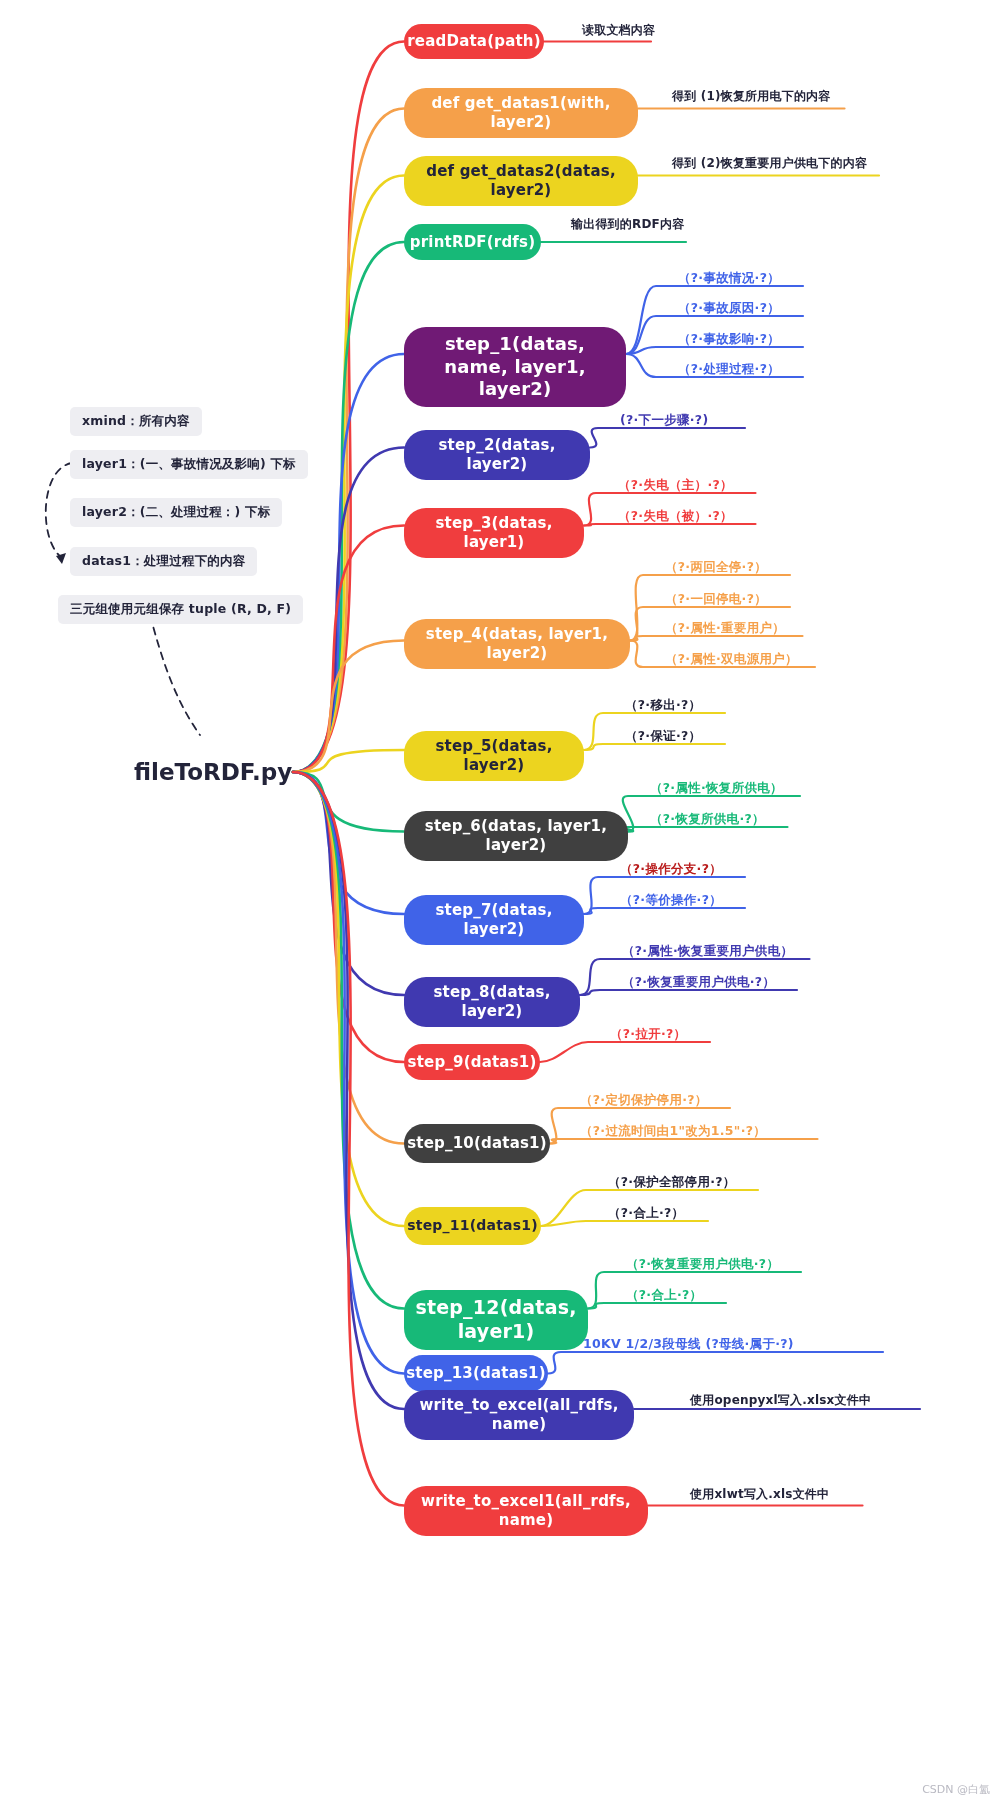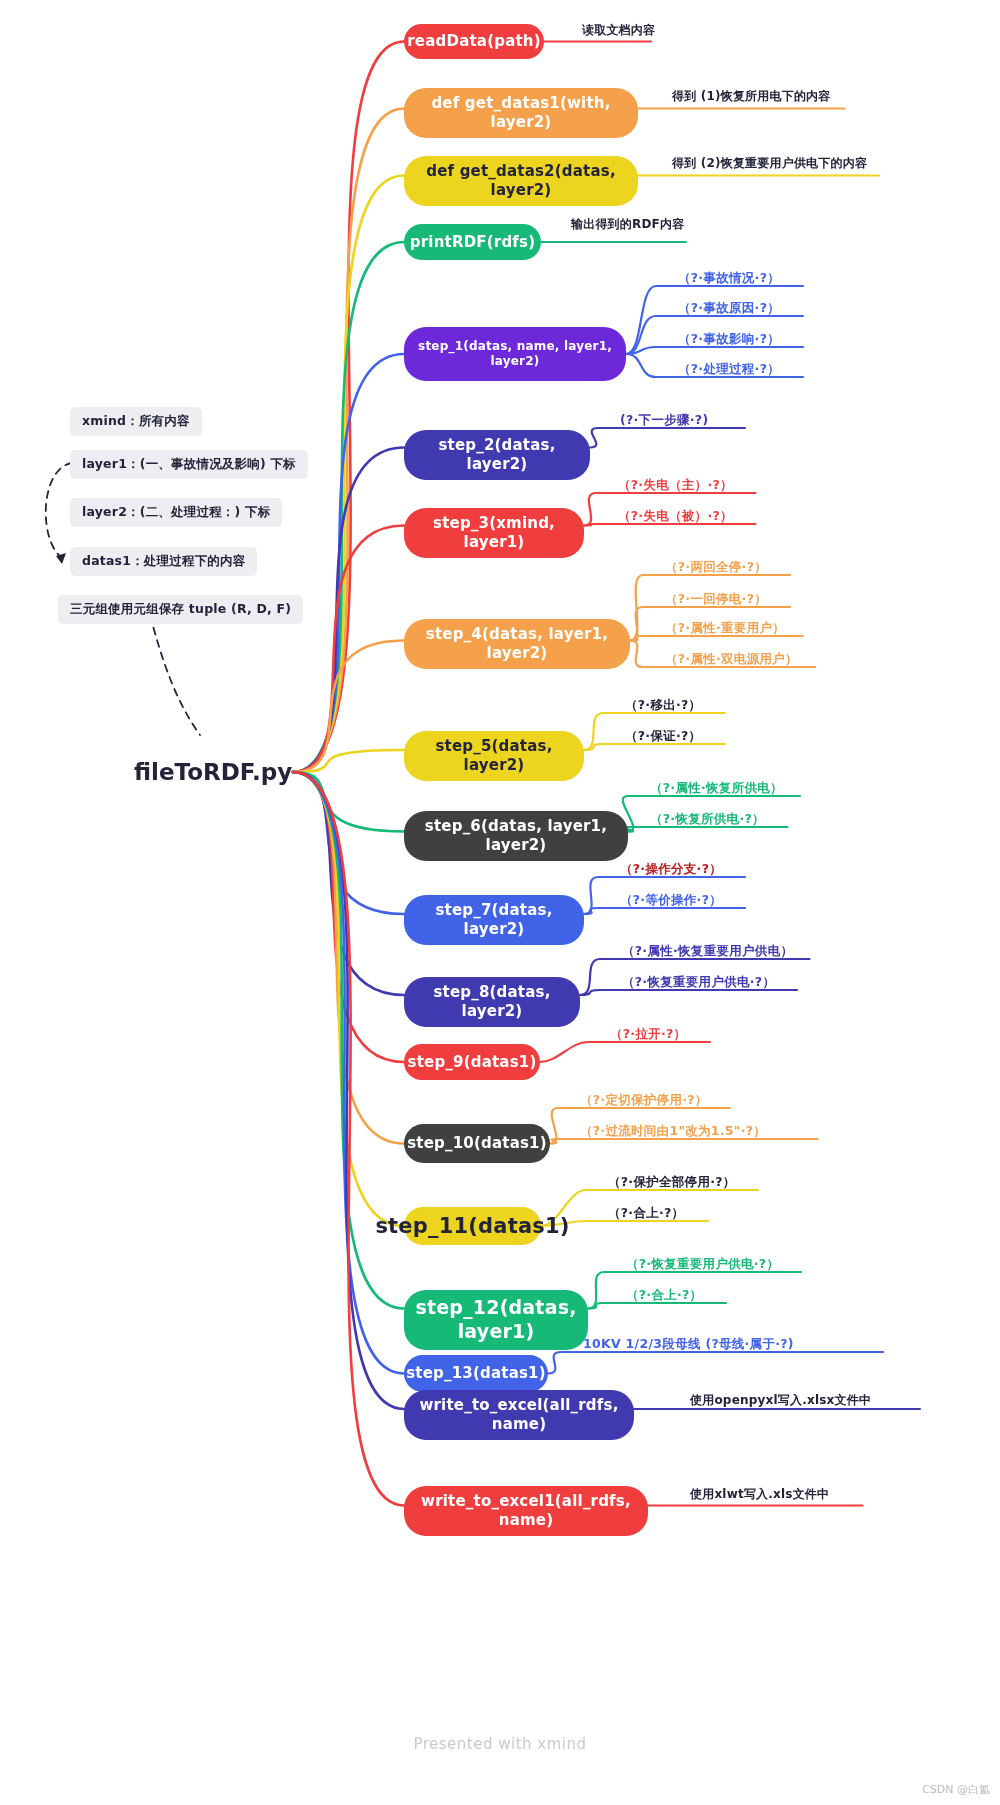--- a/index.html
+++ b/index.html
@@ -147,33 +147,33 @@
       </div>
       <div class="annot" style="left: 672px; top: 88px;">得到 (1)恢复所用电下的内容</div>
       <div class="node" style="left: 404px; top: 156px; width: 234px; min-height: 39px; background: rgb(236, 212, 31); font-size: 15px; color: rgb(35, 36, 58);">
         <span>def get_datas2(datas, layer2)</span>
       </div>
       <div class="annot" style="left: 672px; top: 155px;">得到 (2)恢复重要用户供电下的内容</div>
       <div class="node" style="left: 404px; top: 224px; width: 137px; min-height: 36px; background: rgb(23, 185, 120); font-size: 15px;">
         <span>printRDF(rdfs)</span>
       </div>
       <div class="annot" style="left: 571px; top: 216px;">输出得到的RDF内容</div>
-      <div class="node" style="left: 404px; top: 327px; width: 222px; min-height: 54px; background: #6d28d9; font-size: 12px;">
+      <div class="node" style="left: 404px; top: 327px; width: 222px; min-height: 54px; background: #701a75; font-size: 18px;">
         <span>step_1(datas, name, layer1, layer2)</span>
       </div>
       <div class="sublabel" style="left: 678px; top: 270px; color: rgb(64, 99, 232);">（?·事故情况·?）</div>
       <div class="sublabel" style="left: 678px; top: 300px; color: rgb(64, 99, 232);">（?·事故原因·?）</div>
       <div class="sublabel" style="left: 678px; top: 331px; color: rgb(64, 99, 232);">（?·事故影响·?）</div>
       <div class="sublabel" style="left: 678px; top: 361px; color: rgb(64, 99, 232);">（?·处理过程·?）</div>
       <div class="node" style="left: 404px; top: 430px; width: 186px; min-height: 35px; background: rgb(64, 57, 176); font-size: 15px;">
         <span>step_2(datas, layer2)</span>
       </div>
       <div class="sublabel" style="left: 620px; top: 412px; color: rgb(64, 57, 176);">(?·下一步骤·?)</div>
       <div class="node" style="left: 404px; top: 508px; width: 180px; min-height: 35px; background: rgb(240, 61, 62); font-size: 15px;">
-        <span>step_3(xmind, layer1)</span>
+        <span>step_3(datas, layer1)</span>
       </div>
       <div class="sublabel" style="left: 618px; top: 477px; color: rgb(240, 61, 62);">（?·失电（主）·?）</div>
       <div class="sublabel" style="left: 618px; top: 508px; color: rgb(240, 61, 62);">（?·失电（被）·?）</div>
       <div class="node" style="left: 404px; top: 619px; width: 226px; min-height: 43px; background: rgb(245, 160, 74); font-size: 15px;">
         <span>step_4(datas, layer1, layer2)</span>
       </div>
       <div class="sublabel" style="left: 665px; top: 559px; color: rgb(245, 160, 74);">（?·两回全停·?）</div>
       <div class="sublabel" style="left: 665px; top: 591px; color: rgb(245, 160, 74);">（?·一回停电·?）</div>
       <div class="sublabel" style="left: 665px; top: 620px; color: rgb(245, 160, 74);">（?·属性·重要用户）</div>
       <div class="sublabel" style="left: 665px; top: 651px; color: rgb(245, 160, 74);">（?·属性·双电源用户）</div>
@@ -199,21 +199,21 @@
       <div class="sublabel" style="left: 622px; top: 974px; color: rgb(64, 57, 176);">（?·恢复重要用户供电·?）</div>
       <div class="node" style="left: 404px; top: 1044px; width: 136px; min-height: 36px; background: rgb(240, 61, 62); font-size: 15px;">
         <span>step_9(datas1)</span>
       </div>
       <div class="sublabel" style="left: 610px; top: 1026px; color: rgb(240, 61, 62);">（?·拉开·?）</div>
       <div class="node" style="left: 404px; top: 1124px; width: 146px; min-height: 39px; background: #404040; font-size: 15px;">
         <span>step_10(datas1)</span>
       </div>
       <div class="sublabel" style="left: 580px; top: 1092px; color: rgb(245, 160, 74);">（?·定切保护停用·?）</div>
       <div class="sublabel" style="left: 580px; top: 1123px; color: rgb(245, 160, 74);">（?·过流时间由1"改为1.5"·?）</div>
-      <div class="node" style="left: 404px; top: 1207px; width: 137px; min-height: 38px; background: rgb(236, 212, 31); font-size: 21px; color: rgb(35, 36, 58);">
+      <div class="node" style="left: 404px; top: 1207px; width: 137px; min-height: 38px; background: rgb(236, 212, 31); font-size: 14px; color: rgb(35, 36, 58);">
         <span>step_11(datas1)</span>
       </div>
       <div class="sublabel" style="left: 608px; top: 1174px; color: rgb(35, 36, 58);">（?·保护全部停用·?）</div>
       <div class="sublabel" style="left: 608px; top: 1205px; color: rgb(35, 36, 58);">（?·合上·?）</div>
       <div class="node" style="left: 404px; top: 1290px; width: 184px; min-height: 37px; background: rgb(23, 185, 120); font-size: 19px;">
         <span>step_12(datas, layer1)</span>
       </div>
       <div class="sublabel" style="left: 626px; top: 1256px; color: rgb(23, 185, 120);">（?·恢复重要用户供电·?）</div>
       <div class="sublabel" style="left: 626px; top: 1287px; color: rgb(23, 185, 120);">（?·合上·?）</div>
       <div class="node" style="left: 404px; top: 1355px; width: 144px; min-height: 37px; background: rgb(64, 99, 232); font-size: 15px;">
@@ -230,15 +230,14 @@
       <div class="annot" style="left: 690px; top: 1486px;">使用xlwt写入.xls文件中</div>
     </div>
   <div id="notes-layer">
       <div class="note" style="left: 70px; top: 407px;">xmind：所有内容</div>
       <div class="note" style="left: 70px; top: 450px;">layer1：(一、事故情况及影响) 下标</div>
       <div class="note" style="left: 70px; top: 498px;">layer2：(二、处理过程：) 下标</div>
       <div class="note" style="left: 70px; top: 547px;">datas1：处理过程下的内容</div>
       <div class="note" style="left: 58px; top: 595px;">三元组使用元组保存 tuple (R, D, F)</div>
     </div>
 
-  <div class="footer" id="footer" style="top:1735px;">Presented with xmind</div>
   <div class="watermark" id="watermark" style="right:10px;top:1782px;">CSDN @白氳</div>
 </div>
 
 </body></html>

